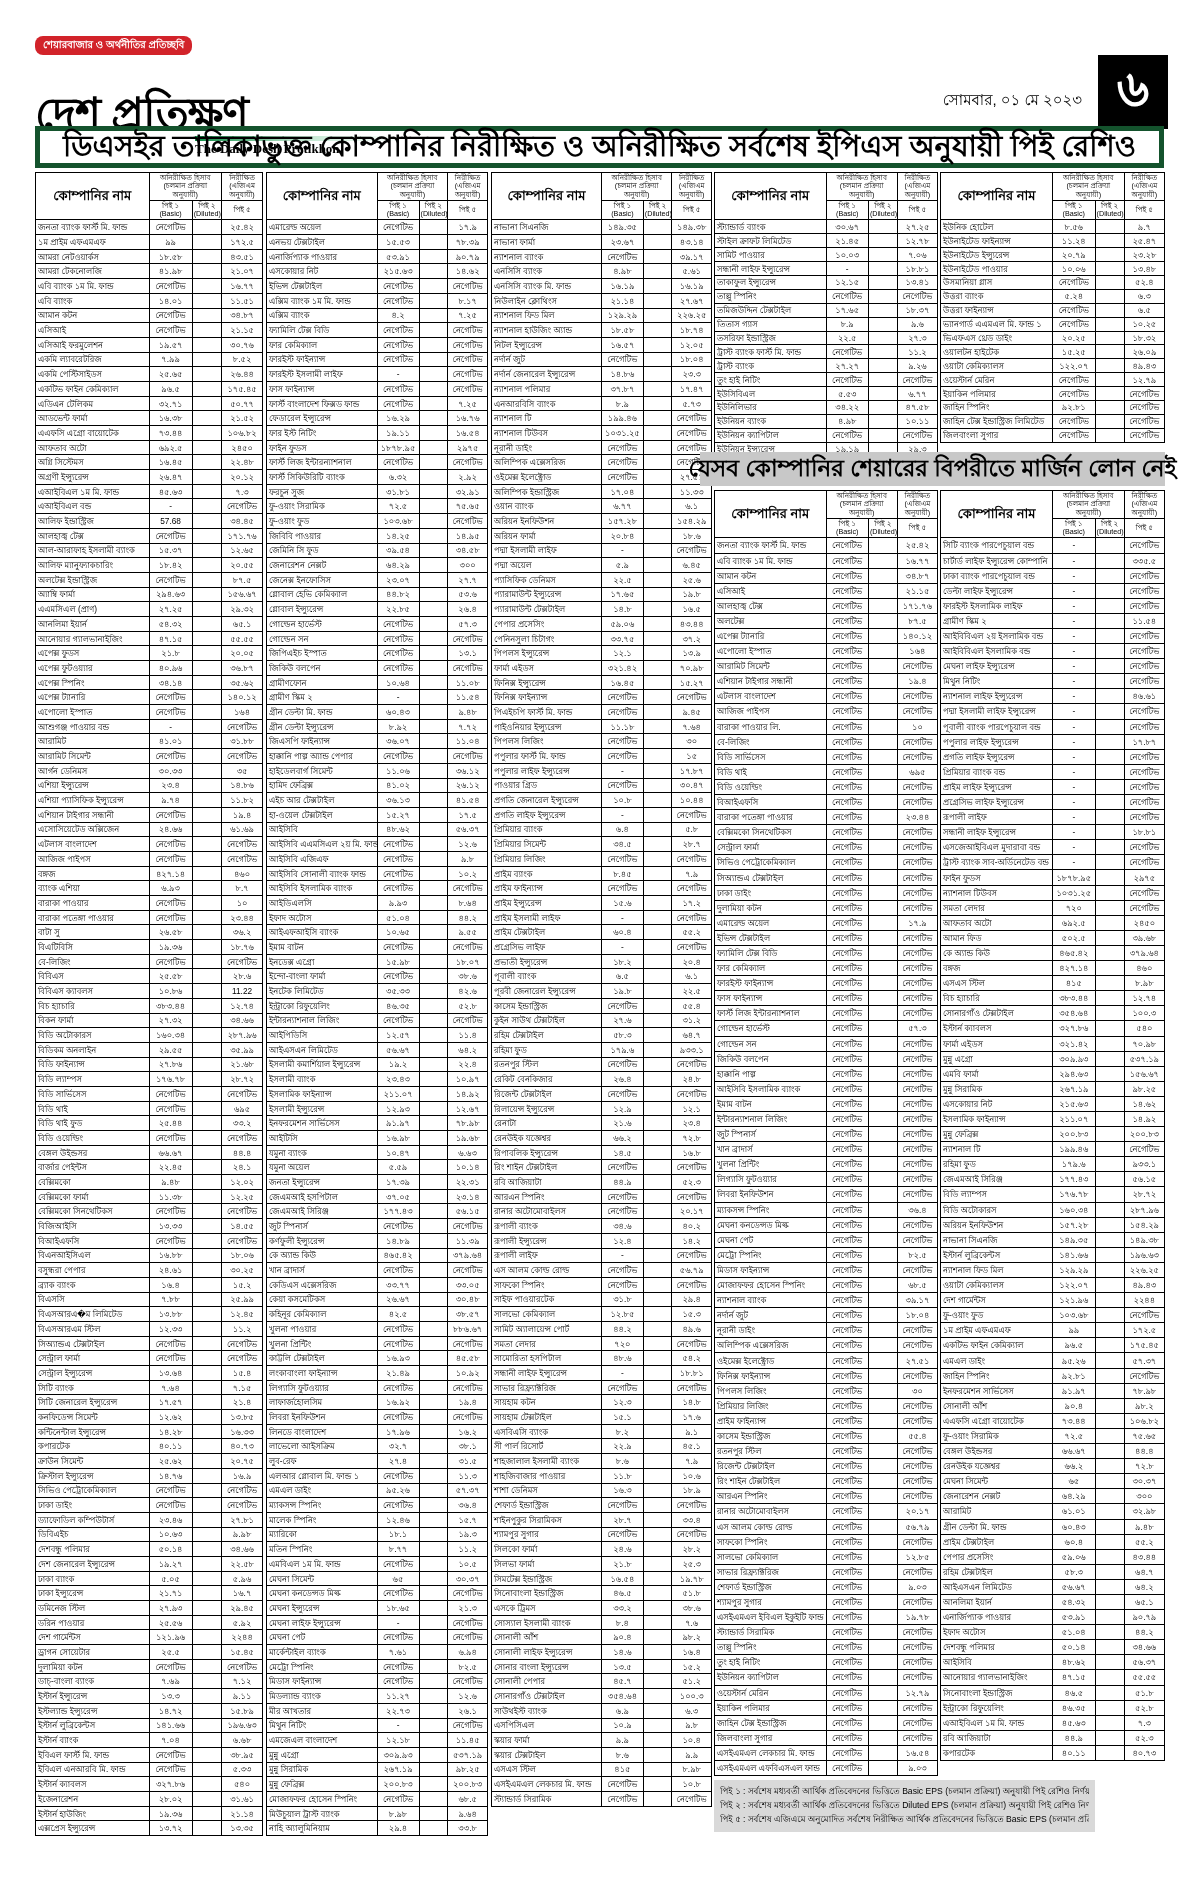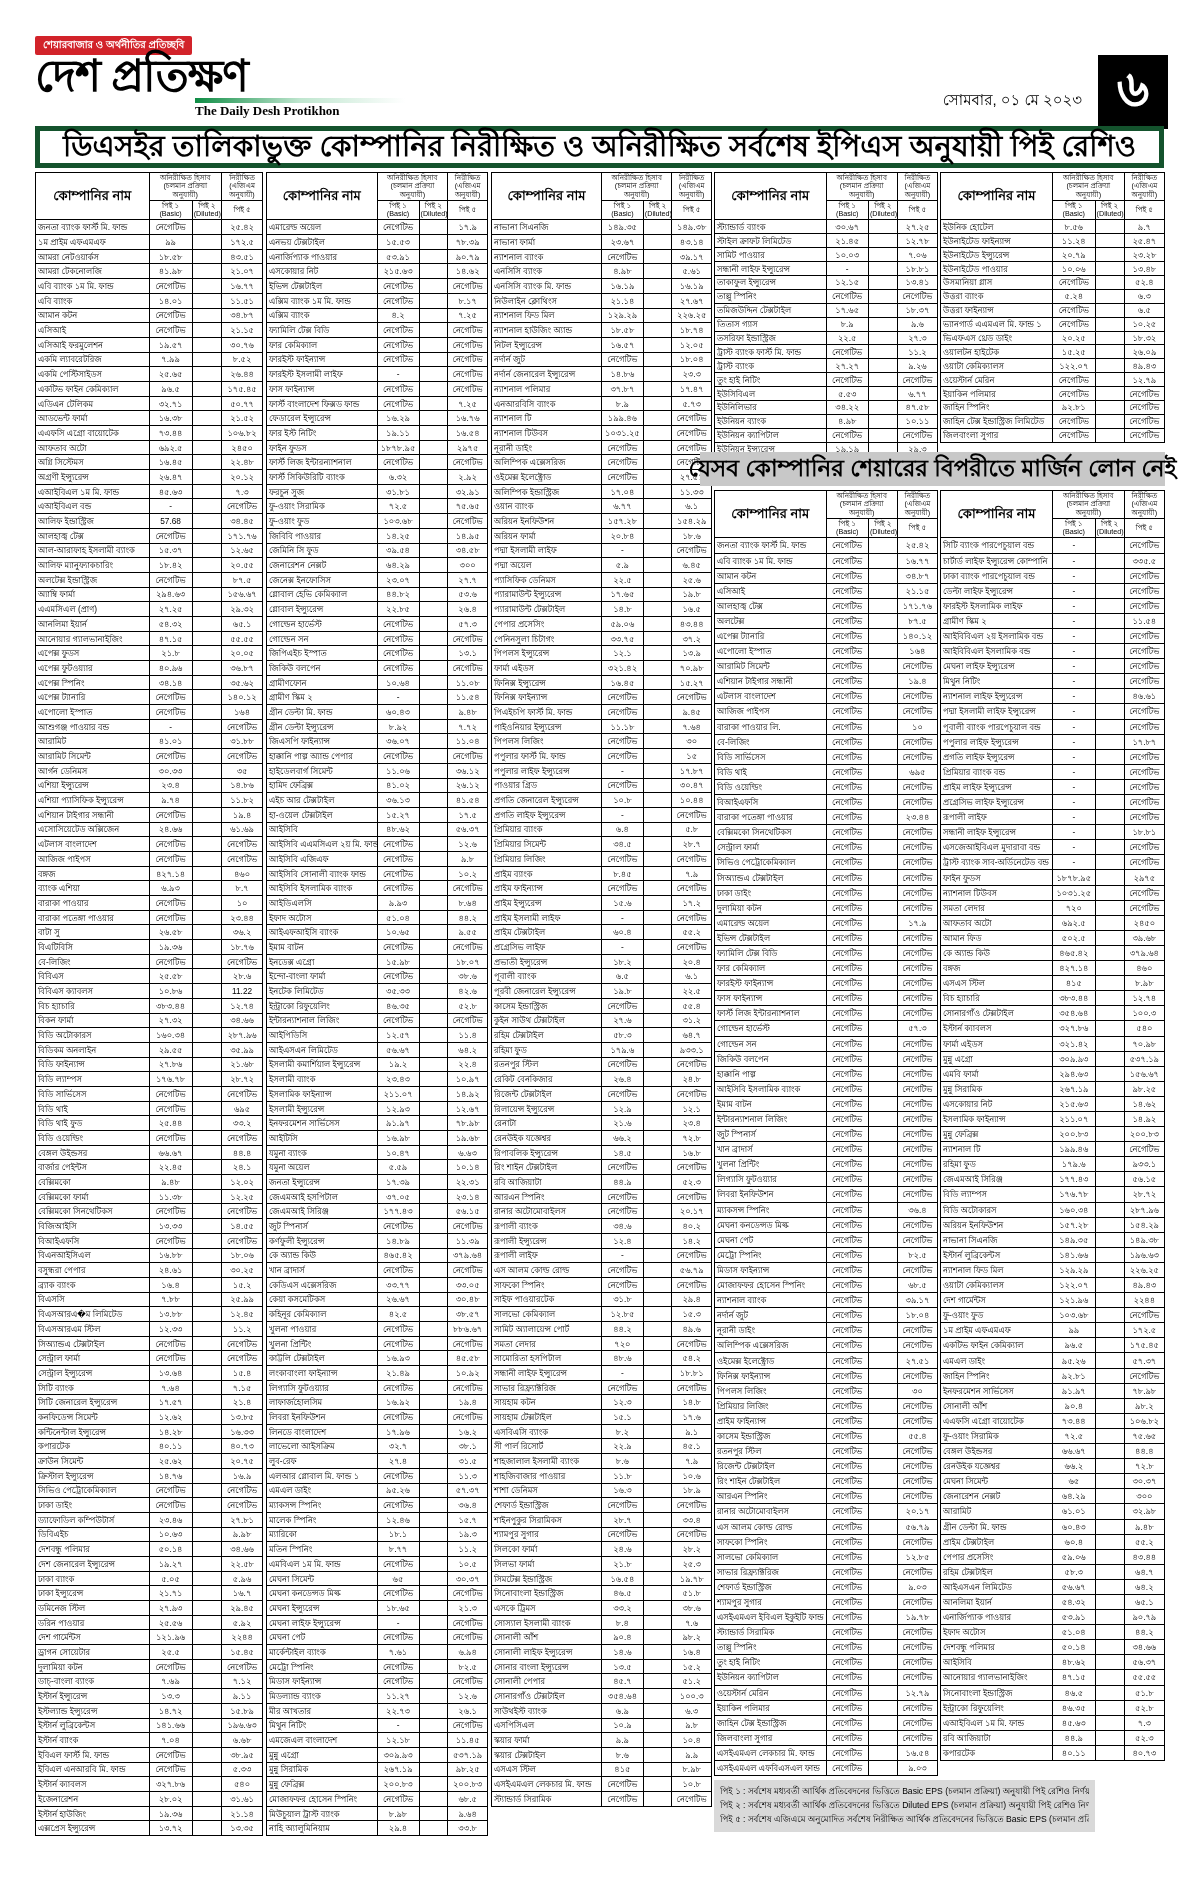--- a/index.html
+++ b/index.html
@@ -1,22 +1,22 @@
 <!DOCTYPE html>
 <html><head>
 <meta charset="utf-8">
 <style>
   html,body{margin:0;padding:0;background:#eee;}
   #page{position:relative;width:1200px;height:1886px;background:#fff;margin:0 auto;
         font-family:"Liberation Sans","DejaVu Sans",sans-serif;color:#000;overflow:hidden;}
   
   #masthead{position:absolute;left:35px;top:34px;width:380px;height:74px;}
   #tagline{display:inline-block;background:#d2232a;color:#fff;font-size:10px;font-weight:bold;
-           padding:1px 8px;border-radius:2px;}
-  #papername{font-size:44px;font-weight:bold;line-height:0.95;letter-spacing:-1px;}
+           padding:1px 8px;border-radius:8px;}
+  #papername{font-size:44px;font-weight:bold;line-height:0.95;letter-spacing:-1px;margin-top:38px;}
   #greenbar{width:210px;height:5px;background:linear-gradient(to right,#0e8c44,#bfe6cf,#ffffff);margin:1px 0 0 160px;}
   #papereng{font-size:13px;font-weight:bold;font-family:"Liberation Serif","DejaVu Serif",serif;margin-left:160px;}
   #title-banner{position:absolute;left:330px;top:63px;width:560px;height:58px;background:#c6c6c6;
                 display:flex;align-items:center;justify-content:center;font-size:36px;font-weight:bold;white-space:nowrap;}
   #dateline{position:absolute;right:118px;top:88px;font-size:15px;font-weight:normal;}
   #pagenum-box{position:absolute;left:1098px;top:55px;width:70px;height:74px;background:#000;color:#fff;
                display:flex;align-items:center;justify-content:center;font-size:50px;font-weight:bold;}
   
   #subtitle-banner{position:absolute;left:35px;top:126px;width:1129px;height:42px;border:5px solid #14532d;
                    box-sizing:border-box;display:flex;align-items:center;justify-content:center;

